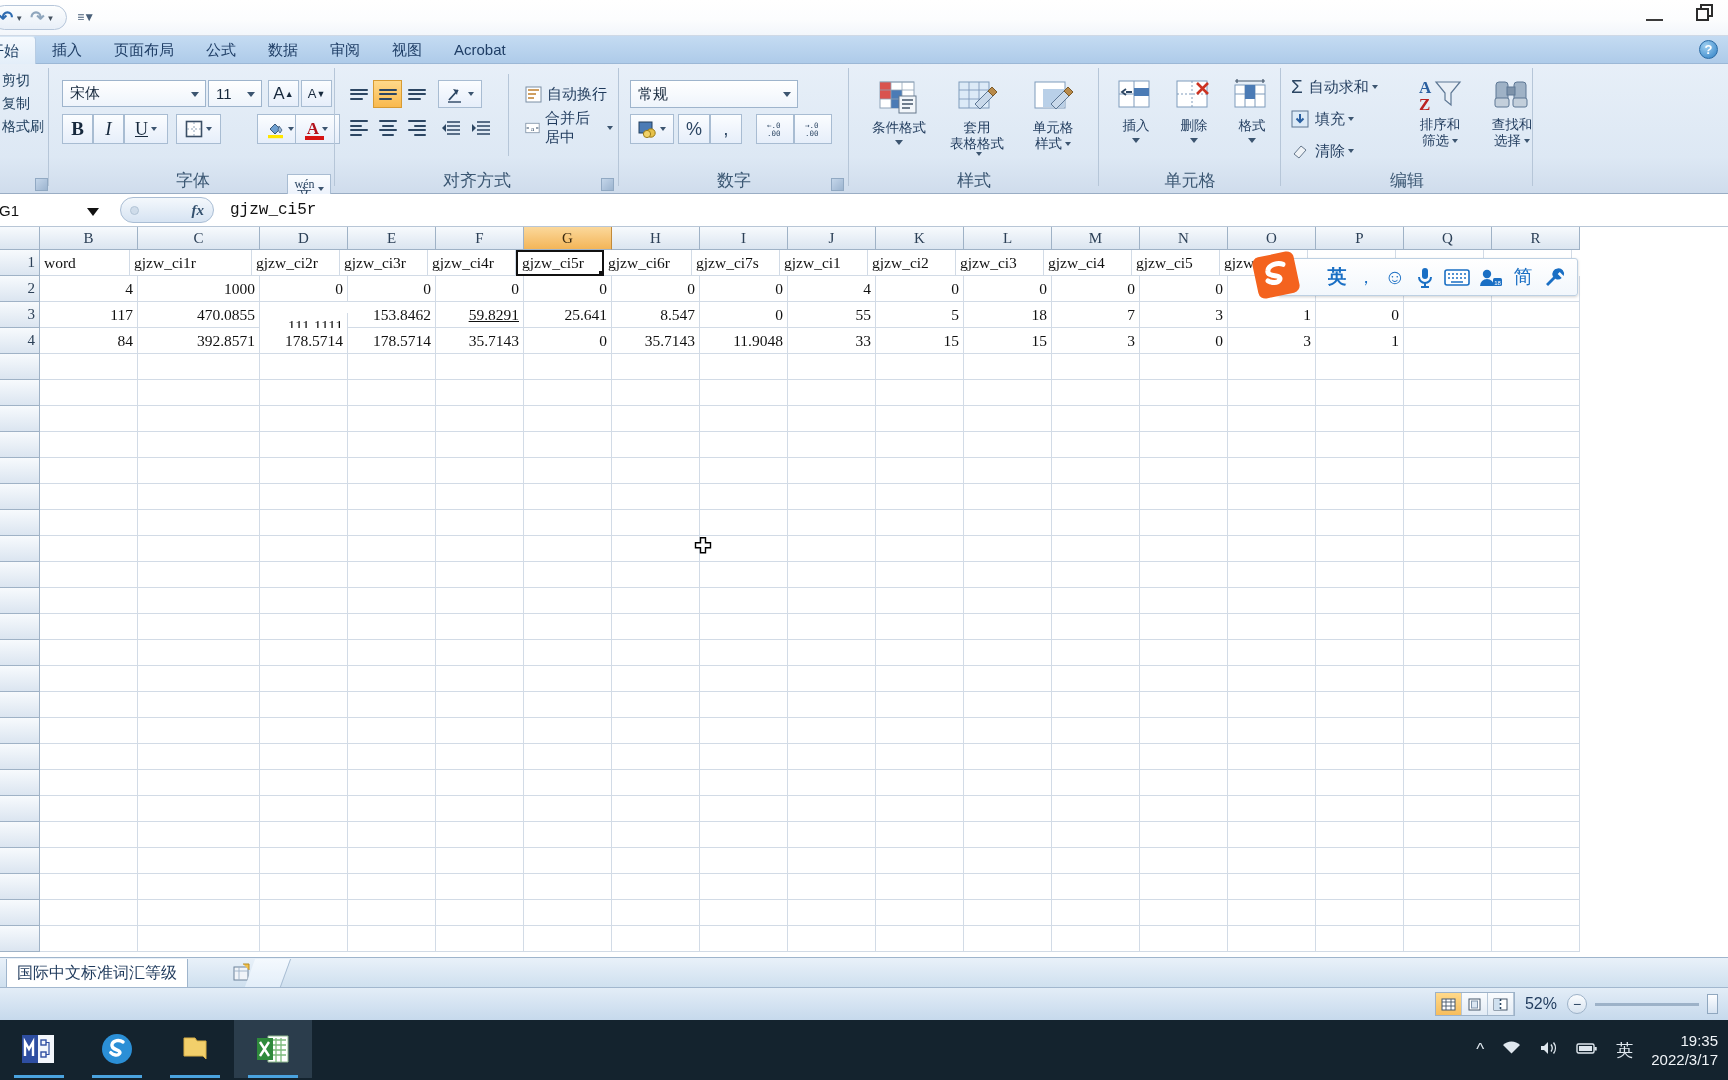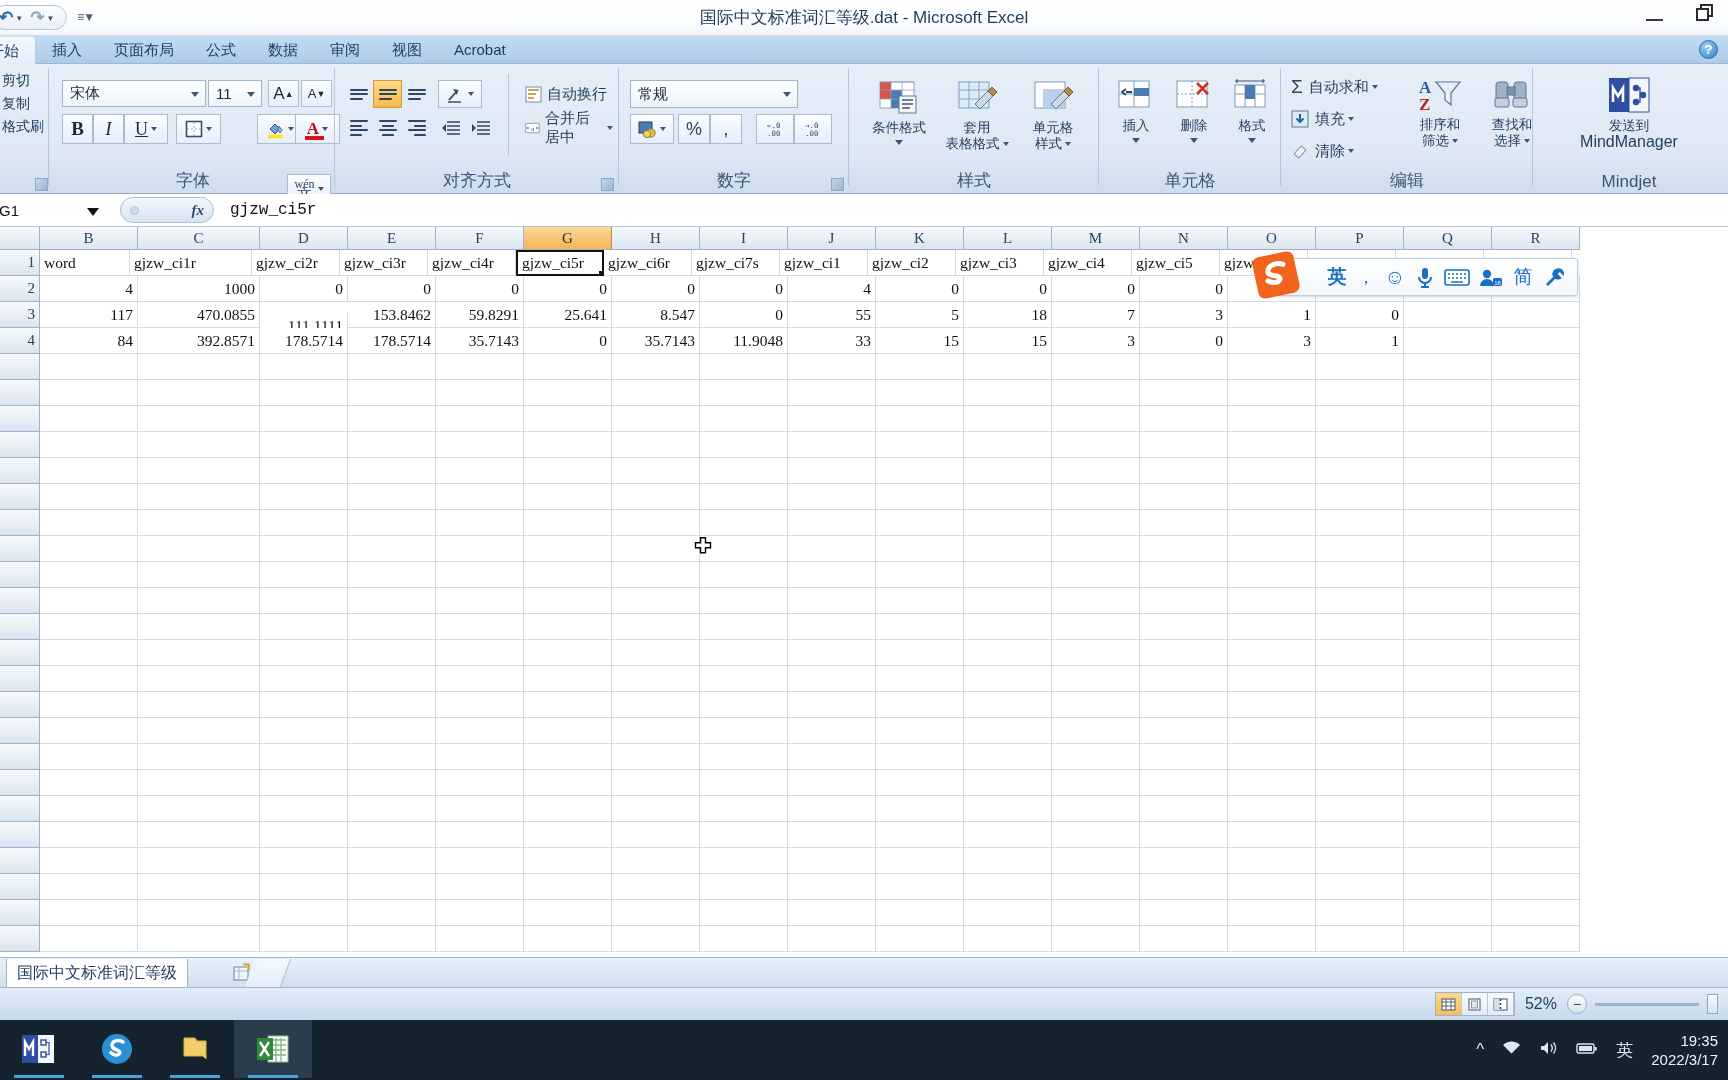--- a/index.html
+++ b/index.html
@@ -257,21 +257,20 @@
           <span class="undo-ico">↶</span>
           <span class="qat-arrow">▼</span>
         </span>
         <span class="qat-btn">
           <span class="redo-ico">↷</span>
           <span class="qat-arrow">▼</span>
         </span>
       </div>
       <span class="qat-more">≡▼</span>
     </div>
-    <div class="apptitle">国际中文标准词汇等级.dat - Microsoft Excel</div>
     <div class="wincontrols">
       <div class="wc wc-min"></div>
       <div class="wc">
         <span class="wc-max-b"></span>
         <span class="wc-max-a"></span>
       </div>
     </div>
   </div>
 
   <div class="tabstrip">
@@ -510,21 +509,21 @@
           <span class="big-caret" style="margin-top:4px;"></span>
         </div>
         <div class="bigbtn" style="left:90px; top:12px; width:74px;">
           <svg width="44" height="40" viewBox="0 0 44 40">
             <rect x="4" y="4" width="30" height="26" fill="#dceaf7" stroke="#7f9bbb"></rect>
             <path d="M4 12 h30 M4 21 h30 M14 4 v26 M24 4 v26" stroke="#7f9bbb" stroke-width=".9"></path>
             <path d="M20 26 L33 13 l5 5 L25 31 z" fill="#c9d9ea" stroke="#5d7794"></path>
             <path d="M33 13 l4-4 5 5 -4 4 z" fill="#b88a4a" stroke="#7c5a28"></path>
           </svg>
           <span style="margin-top:2px;">套用</span>
-          <span style="display:flex;align-items:center;">
+          <span style="display:flex;align-items:center;flex-direction:column;">
             <span>表格格式</span>
             <span class="mini-caret"></span>
           </span>
         </div>
         <div class="bigbtn" style="left:166px; top:12px; width:74px;">
           <svg width="44" height="40" viewBox="0 0 44 40">
             <rect x="4" y="4" width="30" height="26" fill="#fff" stroke="#7f9bbb"></rect>
             <rect x="12" y="11" width="21" height="18" fill="#b9d0e8"></rect>
             <path d="M20 26 L33 13 l5 5 L25 31 z" fill="#c9d9ea" stroke="#5d7794"></path>
             <path d="M33 13 l4-4 5 5 -4 4 z" fill="#b88a4a" stroke="#7c5a28"></path>
@@ -622,38 +621,20 @@
           <span style="display:flex;align-items:center;">
             <span>选择</span>
             <span class="mini-caret"></span>
           </span>
         </div>
       </div>
       <div class="grp-label">编辑</div>
     </div>
     <div class="grp-sep" style="left:1532px;"></div>
 
-    <div class="grp" style="left:1534px; width:190px;">
-      <div class="grp-body">
-        <div class="bigbtn" style="left:20px; top:10px; width:150px;">
-          <svg width="48" height="40" viewBox="0 0 48 40">
-            <rect x="4" y="2" width="22" height="34" fill="#2e4ea1"></rect>
-            <rect x="24" y="2" width="20" height="34" fill="#f3f6fb" stroke="#2e4ea1"></rect>
-            <path d="M8 26 L8 12 L13 20 L18 12 L18 26" stroke="#fff" stroke-width="2.6" fill="none"></path>
-            <circle cx="31" cy="12" r="3.2" fill="#2e4ea1"></circle>
-            <circle cx="38" cy="19" r="3.2" fill="#2e4ea1"></circle>
-            <circle cx="31" cy="26" r="3.2" fill="#2e4ea1"></circle>
-            <path d="M31 12 h4 v14 h-4 M35 19 h3" stroke="#2e4ea1" stroke-width="1.4" fill="none"></path>
-          </svg>
-          <span style="margin-top:2px;">发送到</span>
-          <span style="font-size:16px;">MindManager</span>
-        </div>
-      </div>
-      <div class="grp-label">Mindjet</div>
-    </div>
   </div>
 
   <div class="fbar">
     <div class="namebox">
       <span>G1</span>
       <span class="nb-caret"></span>
     </div>
     <div class="fx-zone">
       <span class="fx-dot"></span>
       <span class="fx-label">fx</span>
@@ -724,21 +705,21 @@
           <div class="cell num" style="width: 88px;">0</div>
           <div class="cell num" style="width: 88px;"></div>
           <div class="cell num" style="width: 88px;"></div>
         </div>
         <div class="grid-row">
           <div class="rowhdr">3</div>
           <div class="cell num" style="width: 98px;">117</div>
           <div class="cell num" style="width: 122px;">470.0855</div>
           <div class="cell num" style="width: 88px; margin-top: 11px;">111.1111</div>
           <div class="cell num" style="width: 88px;">153.8462</div>
-          <div class="cell num" style="width: 88px;">59.8291</div>
+          <div class="cell num" style="width: 88px; text-decoration: underline;">59.8291</div>
           <div class="cell num" style="width: 88px;">25.641</div>
           <div class="cell num" style="width: 88px;">8.547</div>
           <div class="cell num" style="width: 88px;">0</div>
           <div class="cell num" style="width: 88px;">55</div>
           <div class="cell num" style="width: 88px;">5</div>
           <div class="cell num" style="width: 88px;">18</div>
           <div class="cell num" style="width: 88px;">7</div>
           <div class="cell num" style="width: 88px;">3</div>
           <div class="cell num" style="width: 88px;">1</div>
           <div class="cell num" style="width: 88px;">0</div>

